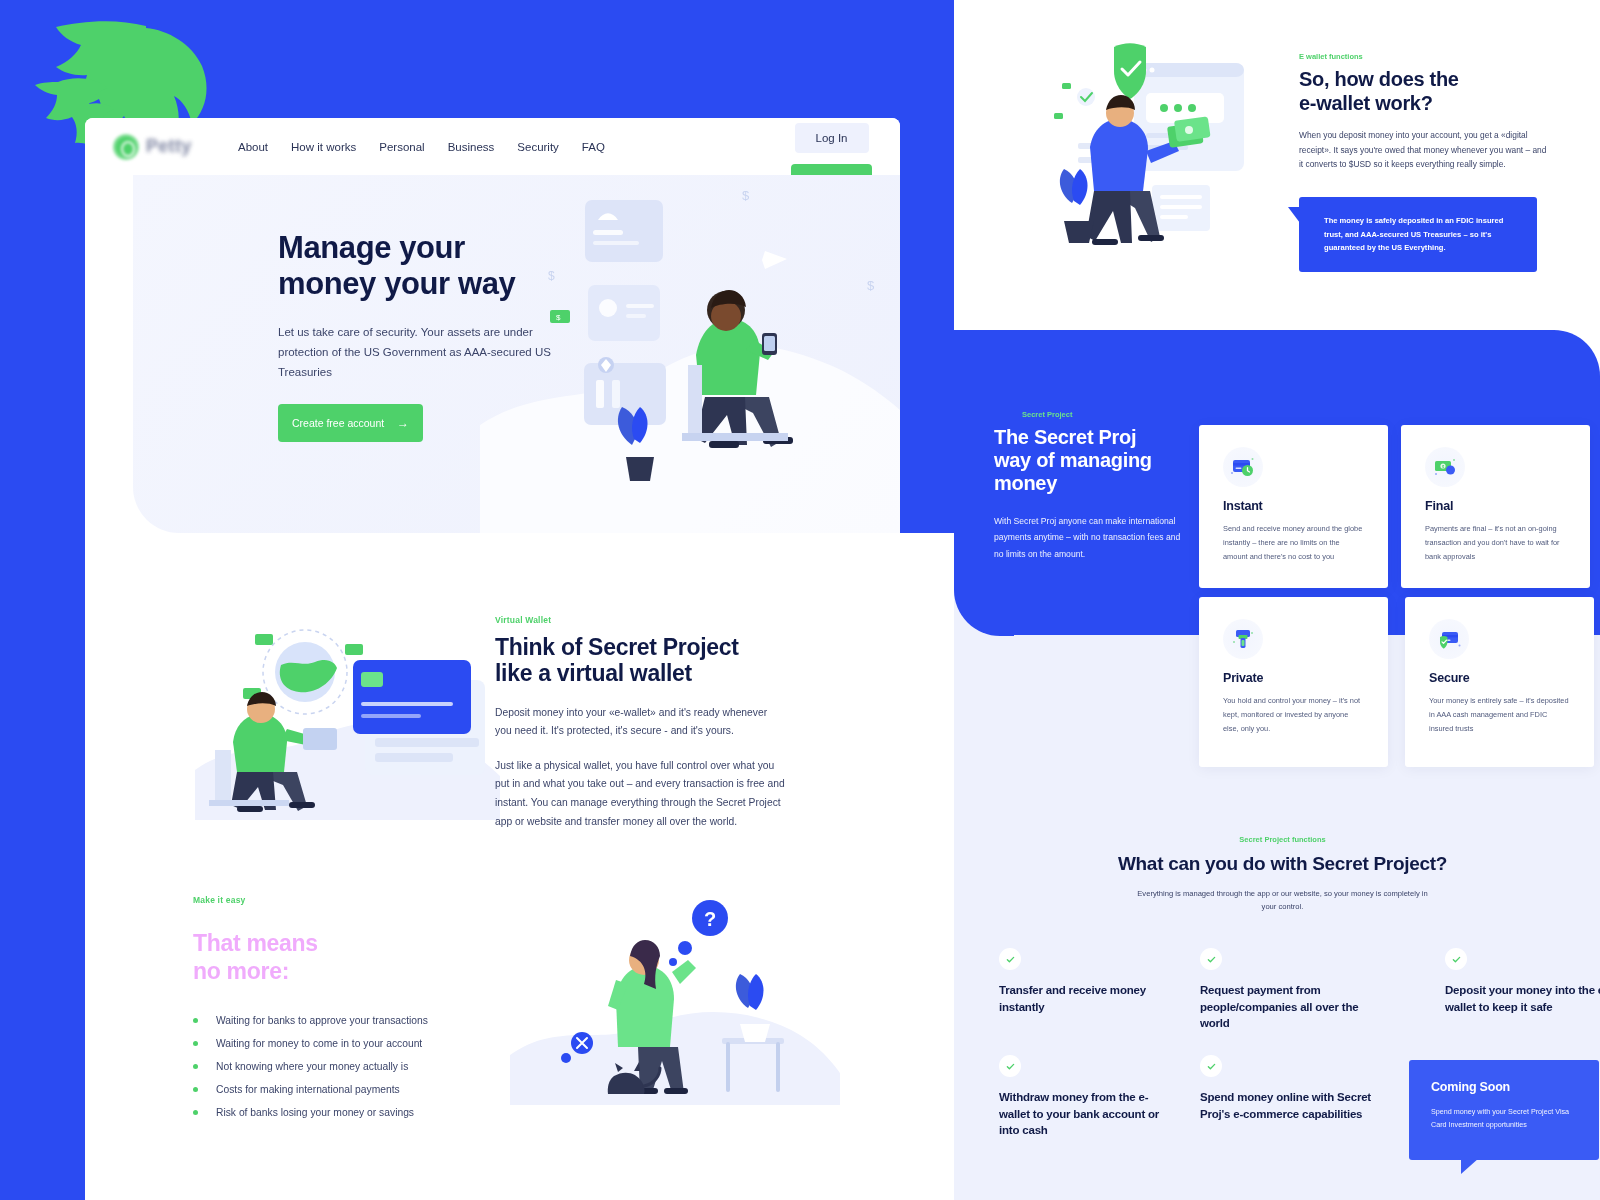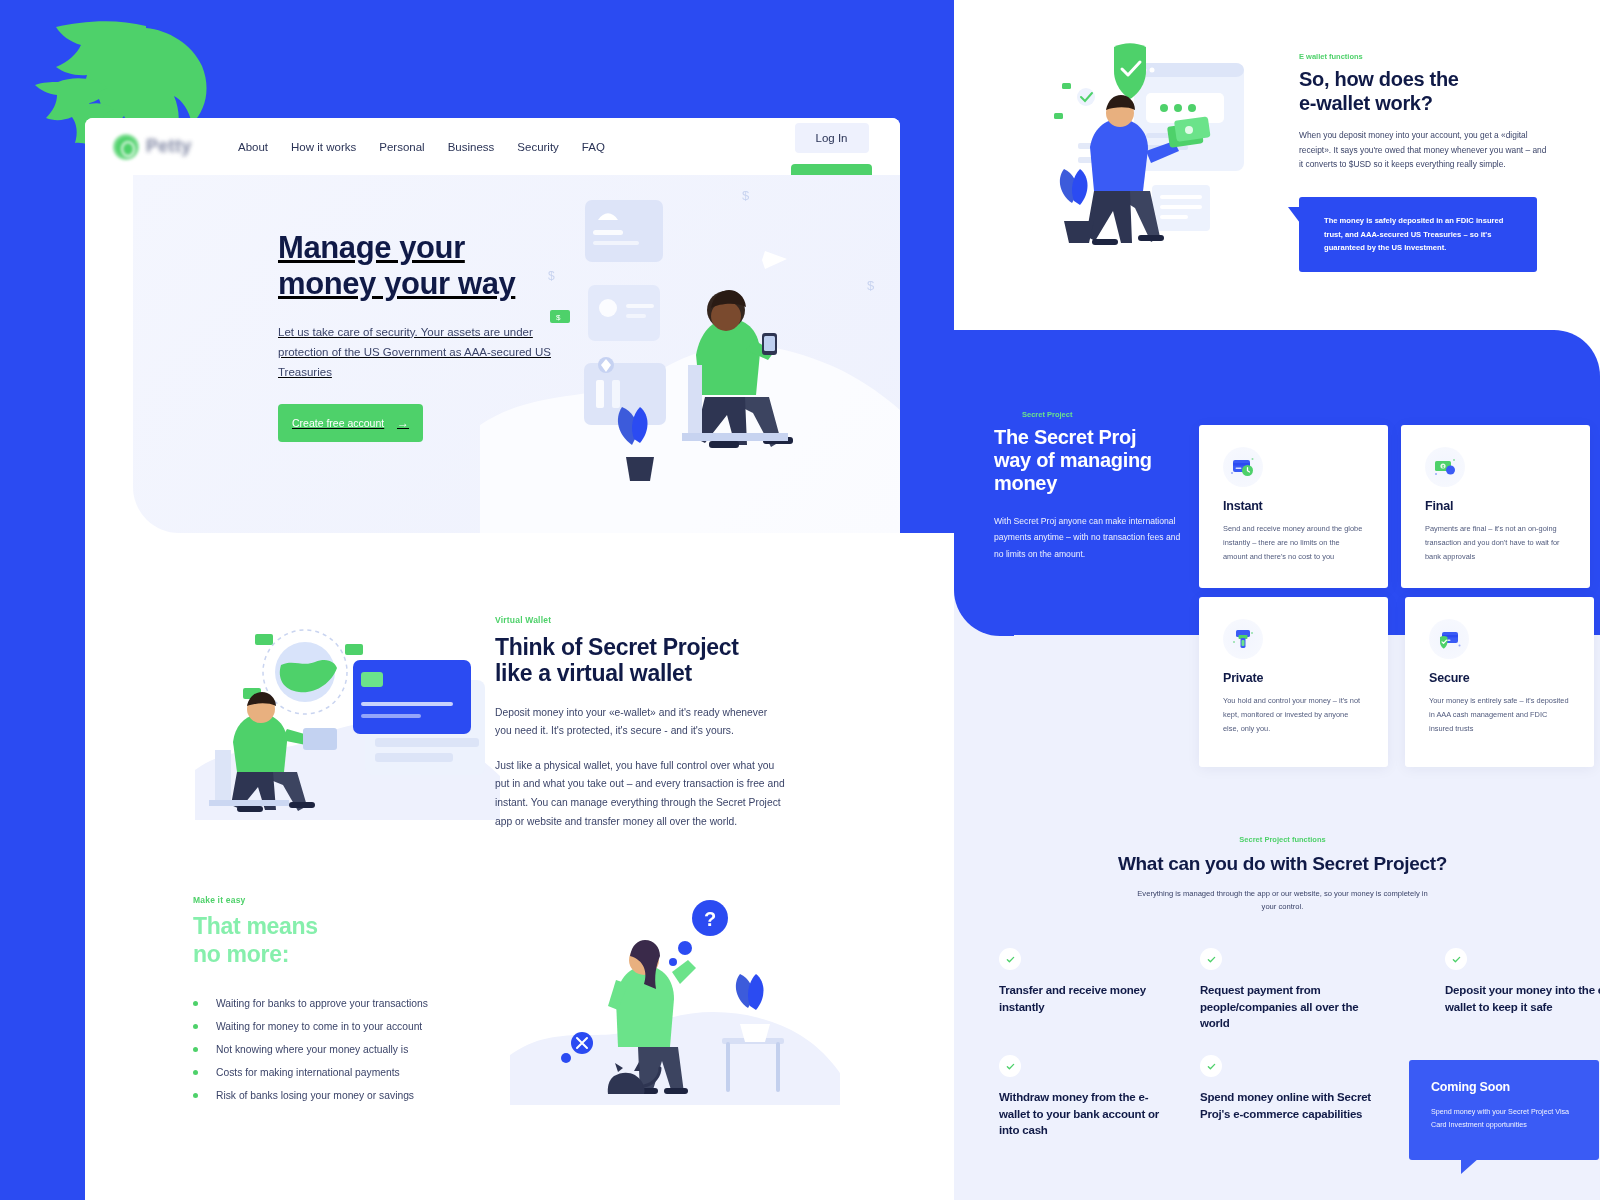--- a/index.html
+++ b/index.html
@@ -65,21 +65,21 @@
   .btn-signup {
     background:#4ED16A; color:#fff; font-size:11.5px; border:none;
     padding:9px 20px; border-radius:4px; cursor:pointer; font-family:inherit; font-weight:500;
   }
 
   .hero {
     position:absolute; left:48px; top:57px; width:767px; height:358px;
     background: linear-gradient(135deg,#F4F6FE 0%,#EEF1FD 100%);
     border-radius: 0 0 0 46px; overflow:hidden;
   }
-  .hero-txt { position:absolute; left:145px; top:55px; width:310px;text-decoration:underline; }
+  .hero-txt { position:absolute; left:145px; top:55px; width:310px; }
   h1.hero-title {
     font-size: 31px; line-height:1.16; color:#101A47; font-weight:800; letter-spacing:-.4px;
   }
   .hero-sub {
     margin-top:20px; font-size:11.5px; line-height:1.75; color:#3B4469; width:292px;
   }
   .btn-cta {
     margin-top:22px; display:flex; align-items:center; justify-content:space-between;
     width:145px; background:#4ED16A; border:none; border-radius:4px;
     padding:12px 14px; cursor:pointer; font-family:inherit;
@@ -95,21 +95,21 @@
   .vw-ill{position:absolute;left:100px;top:10px;width:340px;height:210px;}
   .vw-txt{position:absolute;left:410px;top:15px;width:290px;}
   .kicker{font-size:8.5px;color:#4ED16A;font-weight:600;letter-spacing:.2px;}
   h2.sec-title{font-size:23px;line-height:1.15;color:#101A47;font-weight:800;margin-top:9px;letter-spacing:-.3px;}
   .sec-p{font-size:10.3px;line-height:1.8;color:#3B4469;margin-top:17px;}
   .sec-p.second{margin-top:16px;}
 
   
   .sec-nm{position:absolute;left:85px;top:890px;width:869px;}
   .nm-txt{position:absolute;left:108px;top:5px;width:300px;}
-  h2.nm-title{font-size:23px;line-height:1.2;color:#86efac;font-weight:800;margin-top:8px;letter-spacing:-.3px;}
+  h2.nm-title{font-size:23px;line-height:1.2;color:#f0abfc;font-weight:800;margin-top:25px;letter-spacing:-.3px;}
   .nm-list{list-style:none;margin-top:30px;}
   .nm-list li{display:flex;align-items:center;gap:18px;margin-bottom:12px;}
   .nm-bullet{width:5px;height:5px;border-radius:50%;background:#4ED16A;flex:none;}
   .nm-list span{font-size:10.3px;color:#3B4469;}
   .nm-ill{position:absolute;left:425px;top:0;width:340px;height:215px;}
 
   
   .right-col{position:absolute;left:954px;top:0;width:646px;height:1200px;}
   .rc-white-top{position:absolute;left:0;top:0;width:646px;height:352px;background:#fff;}
   .ew-ill{position:absolute;left:70px;top:35px;width:250px;height:230px;}
@@ -452,21 +452,21 @@
       <div class="ew-txt">
         <div class="ew-kicker">E wallet functions</div>
         <h2 class="ew-title">
           <span>So, how does the</span><br>
           <span>e-wallet work?</span>
         </h2>
         <p class="ew-p">When you deposit money into your account, you get a «digital receipt». It says you're owed that money whenever you want – and it converts to $USD so it keeps everything really simple.</p>
       </div>
 
       <div class="callout">
-        <p>The money is safely deposited in an FDIC insured trust, and AAA-secured US Treasuries – so it's guaranteed by the US Investment.</p>
+        <p>The money is safely deposited in an FDIC insured trust, and AAA-secured US Treasuries – so it's guaranteed by the US Everything.</p>
       </div>
     </div>
 
     <div class="rc-light"></div>
     <div class="rc-blue">
       <span class="corner-tr"></span>
       <span class="corner-bl"></span>
 
       <div class="sp-txt">
         <div class="sp-kicker">Secret Project</div>

